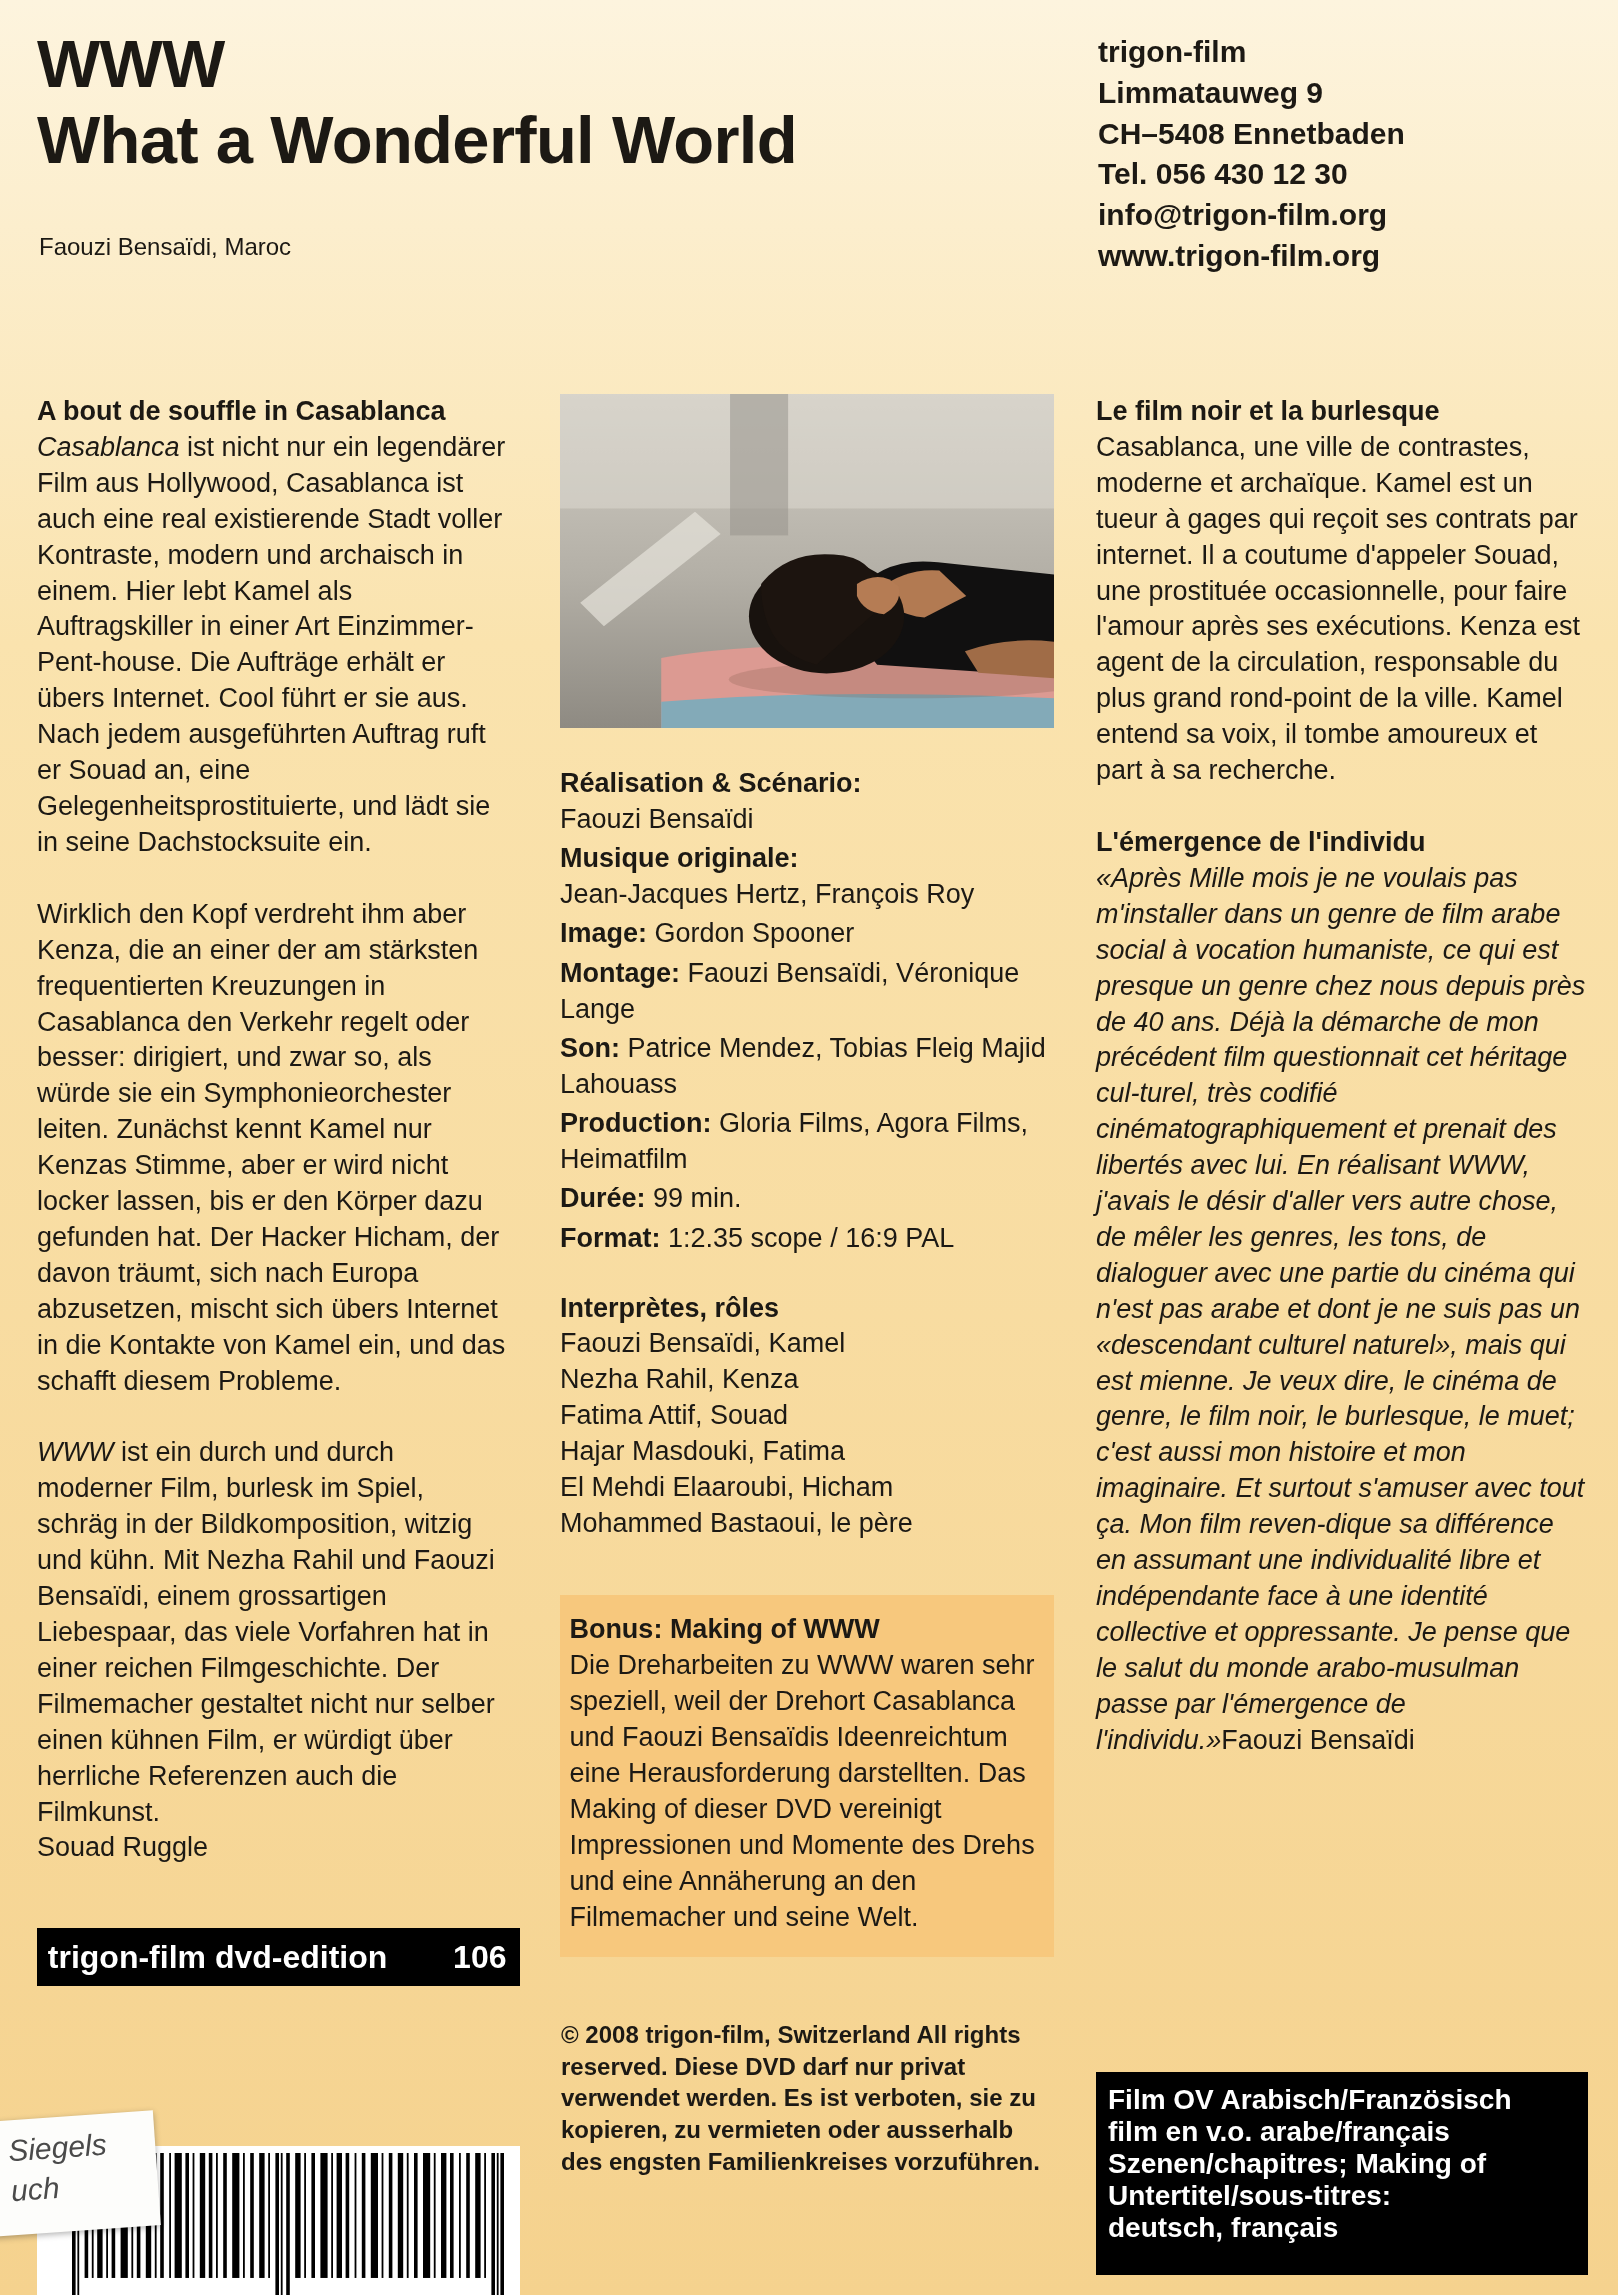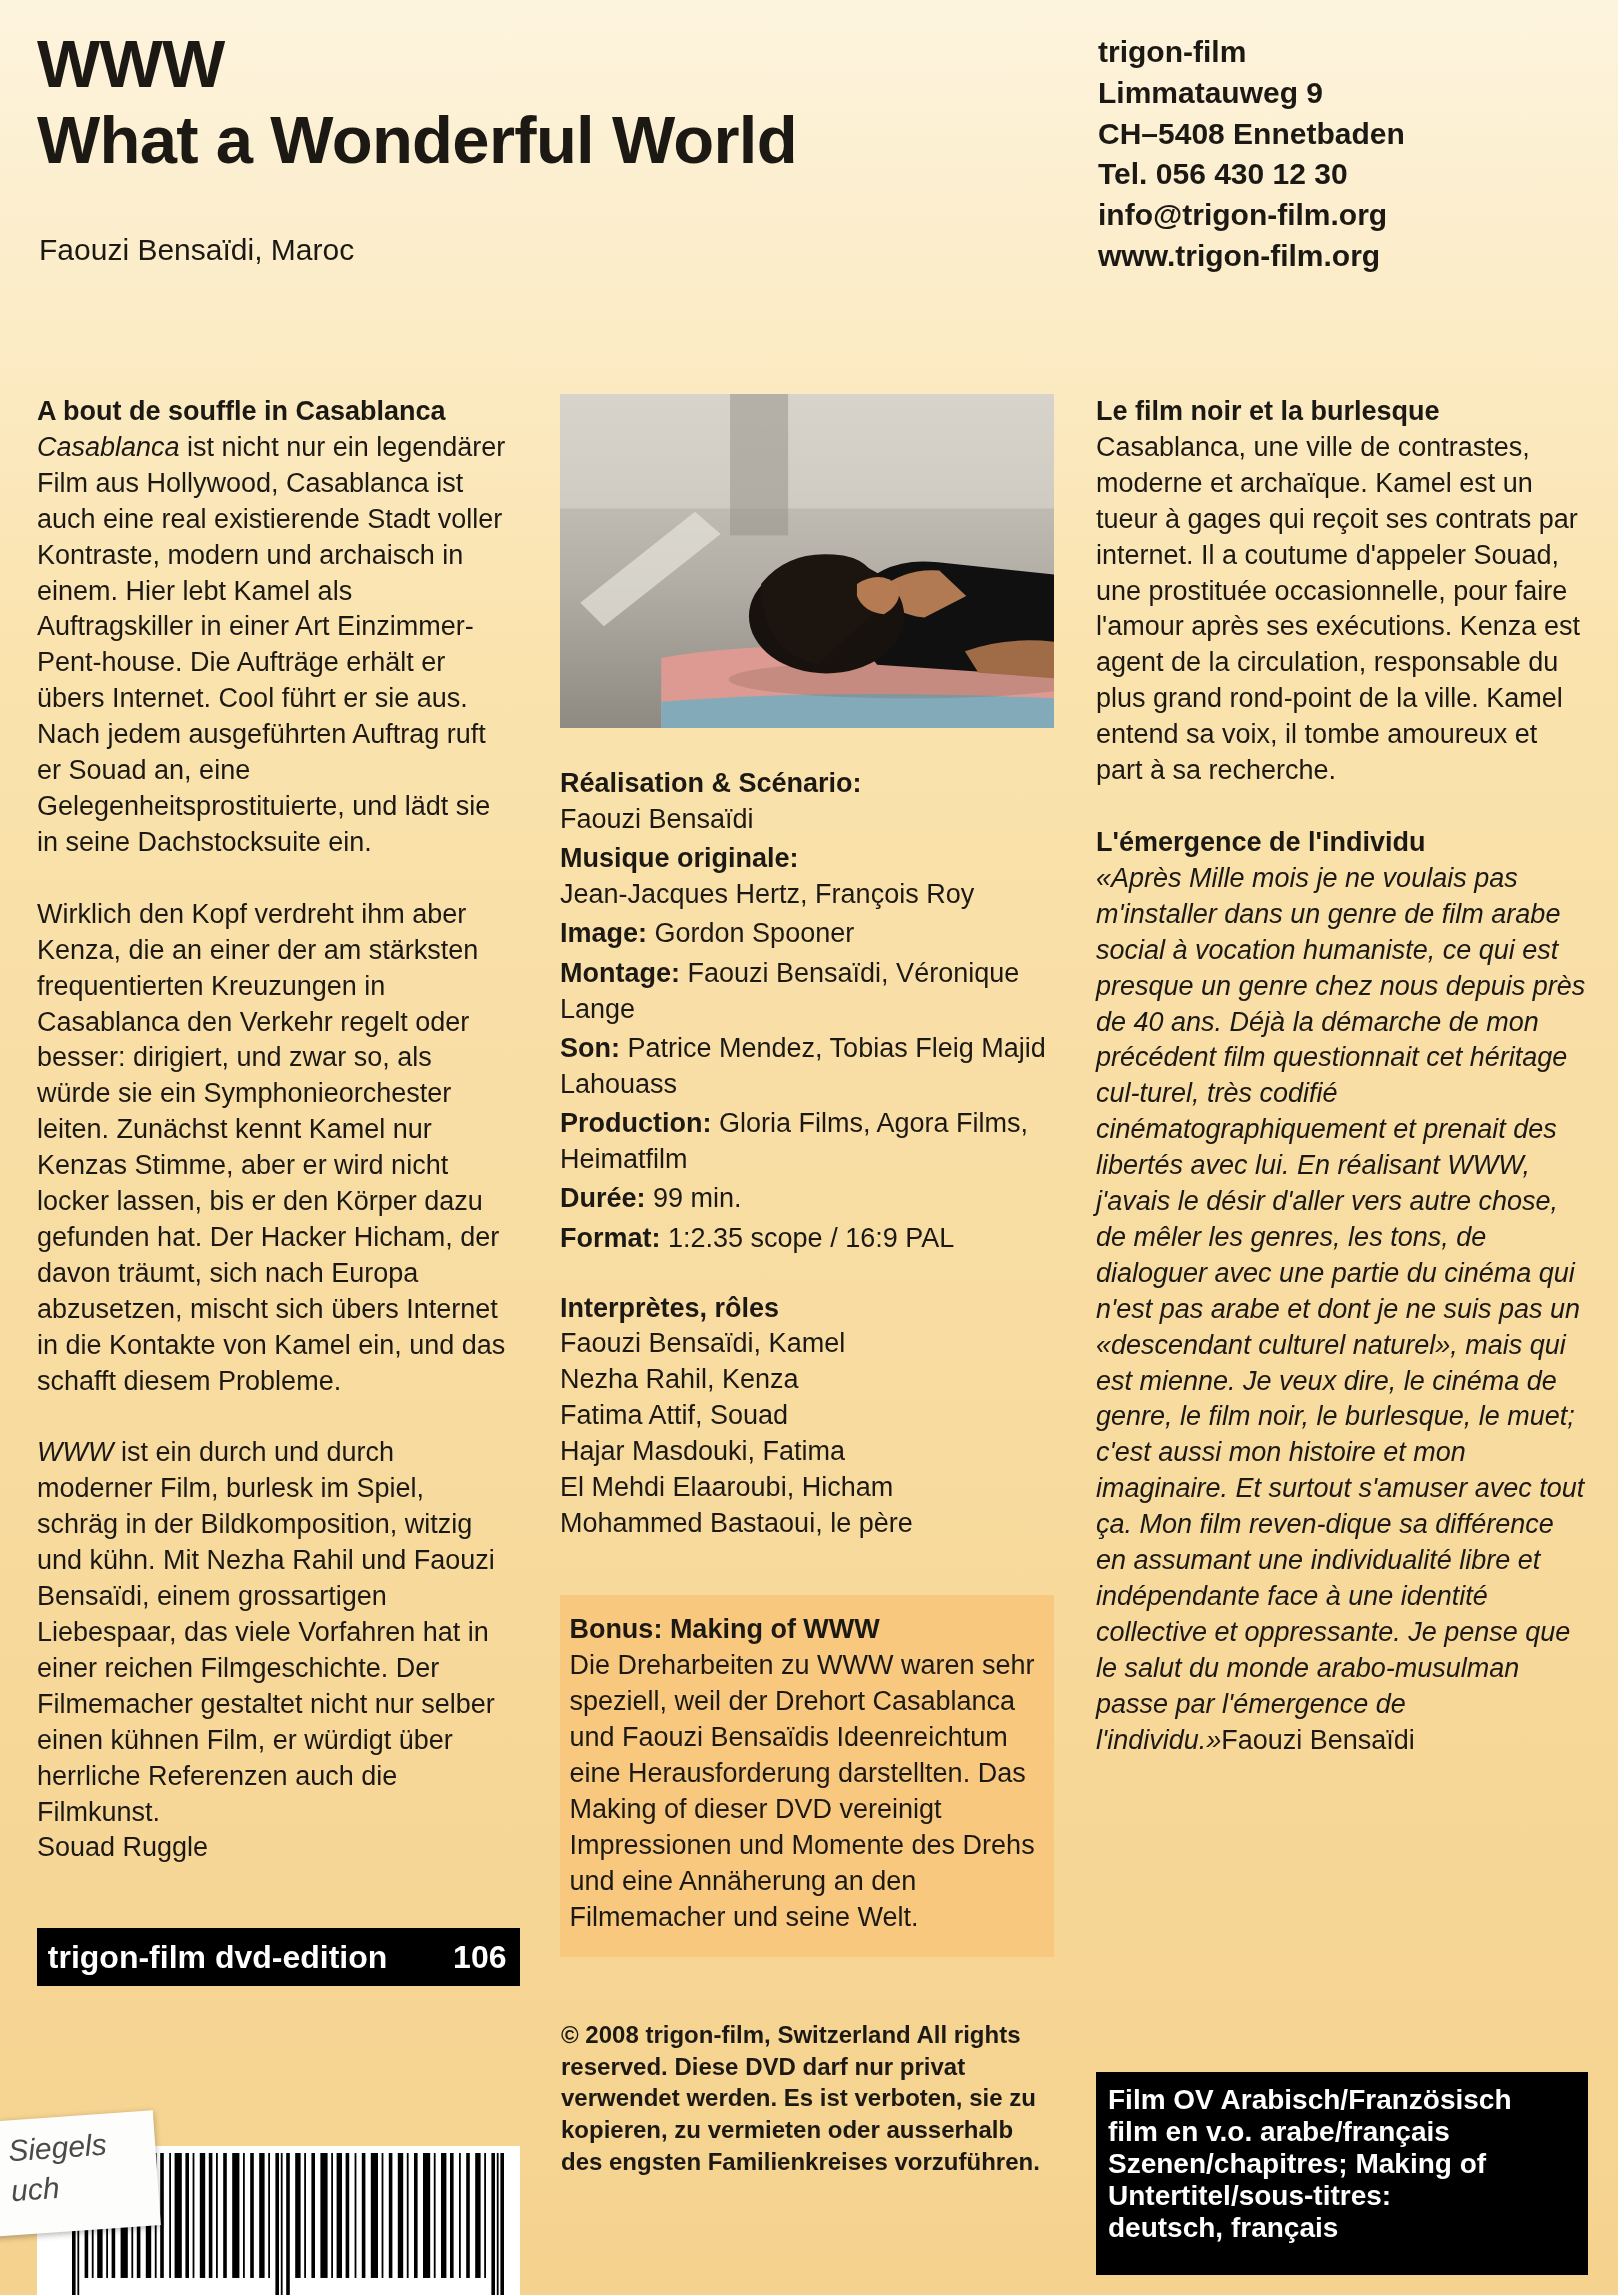--- a/index.html
+++ b/index.html
@@ -14,21 +14,21 @@
     overflow:hidden;
     background:linear-gradient(180deg,
       var(--bg_top,#fdf4de) 0%,
       var(--bg_mid,#fae3ae) 28%,
       var(--bg_bottom,#f5d28e) 100%);
   }
 
   
   .title { position:absolute; left:37px; top:26px; font-size:67px; font-weight:bold; line-height:1.13; letter-spacing:-0.7px; }
   .title span { display:block; }
-  .subtitle { position:absolute; left:39px; top:233px; font-size:30px; }
+  .subtitle { position:absolute; left:39px; top:233px; font-size:24px; }
   .publisher {
     position:absolute; left:1098px; top:32px;
     font-size:30px; font-weight:bold; line-height:1.36; white-space:pre-line; font-style:normal;
   }
 
   
   .col { position:absolute; top:394px; font-size:27px; line-height:1.33; }
   .col-left  { left:37px;   width:473px; }
   .col-mid   { left:560px;  width:494px; }
   .col-right { left:1096px; width:492px; }

